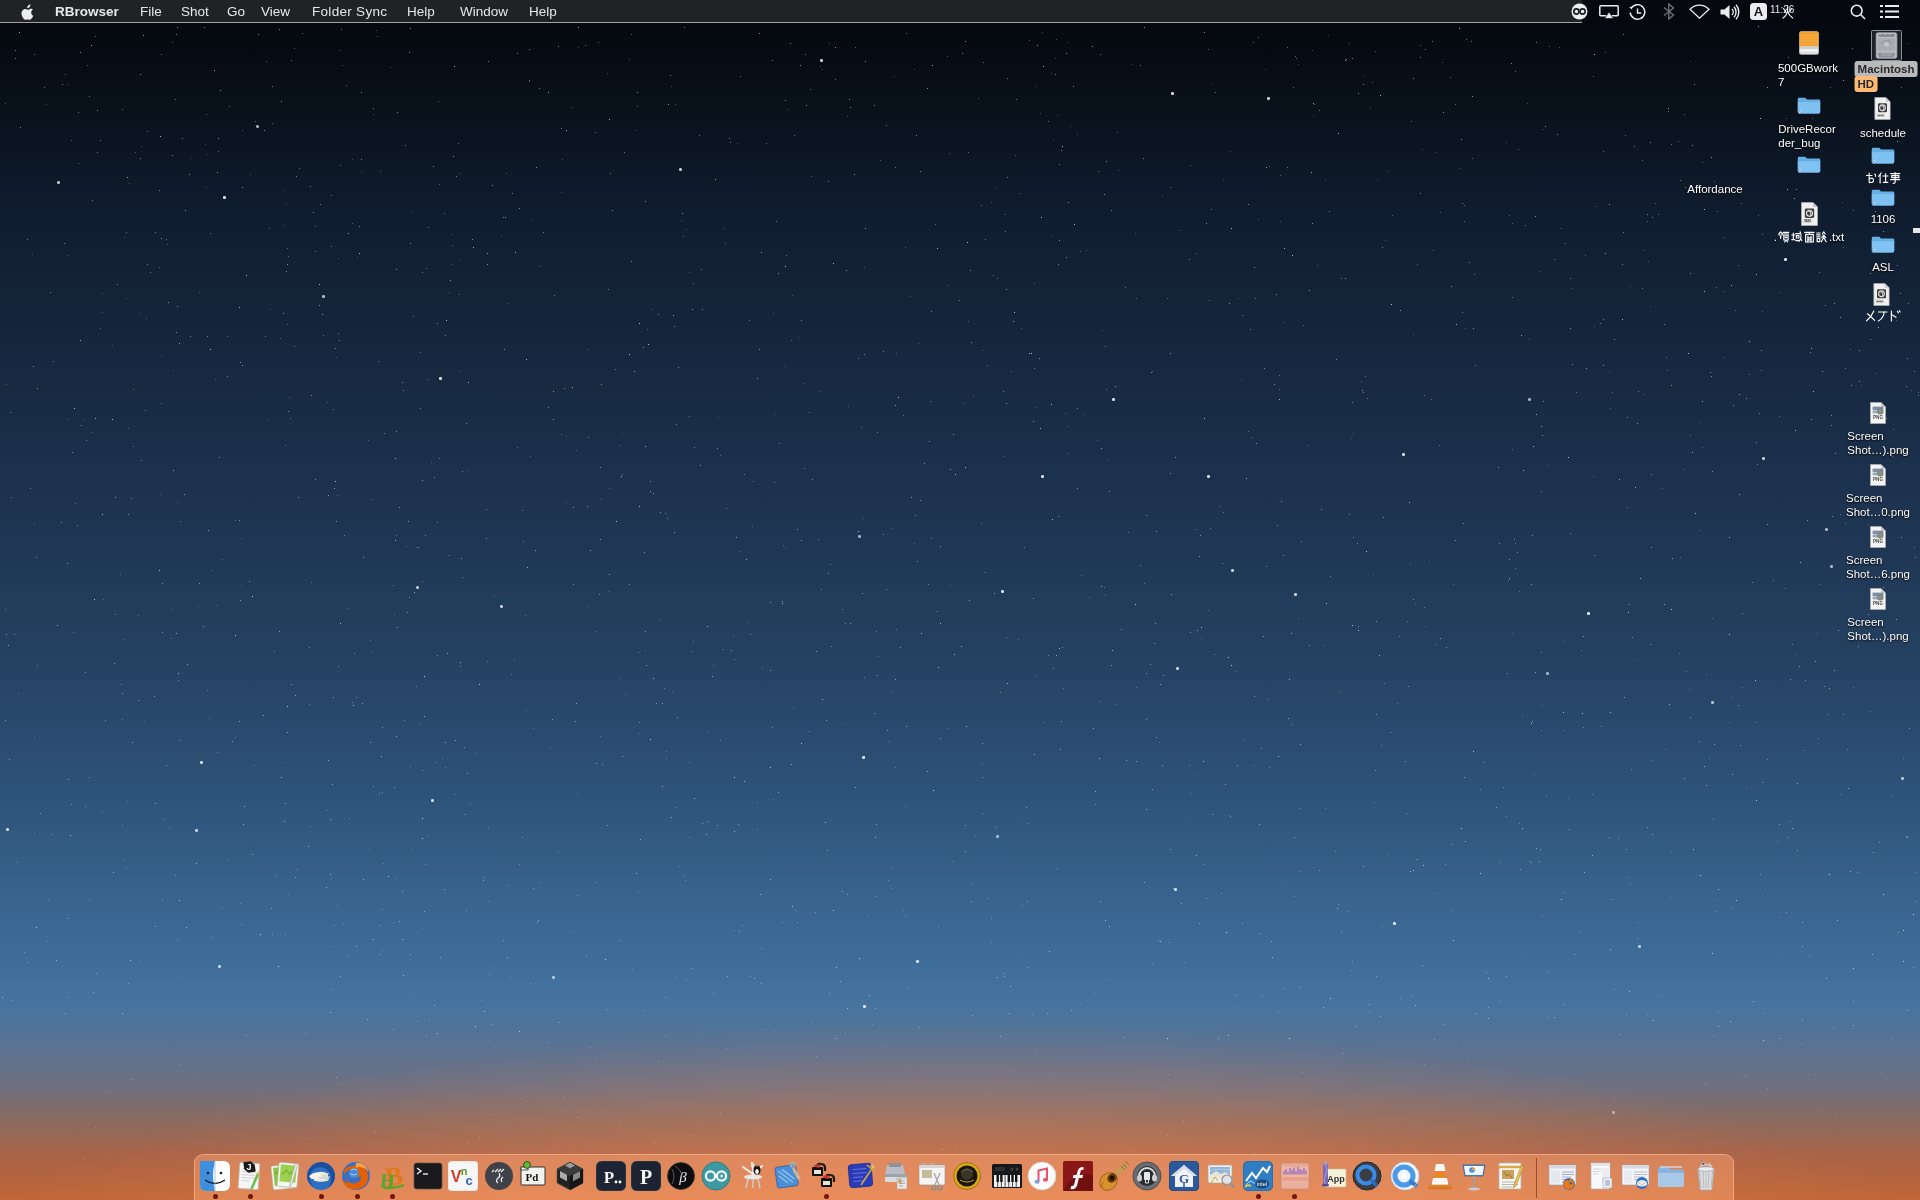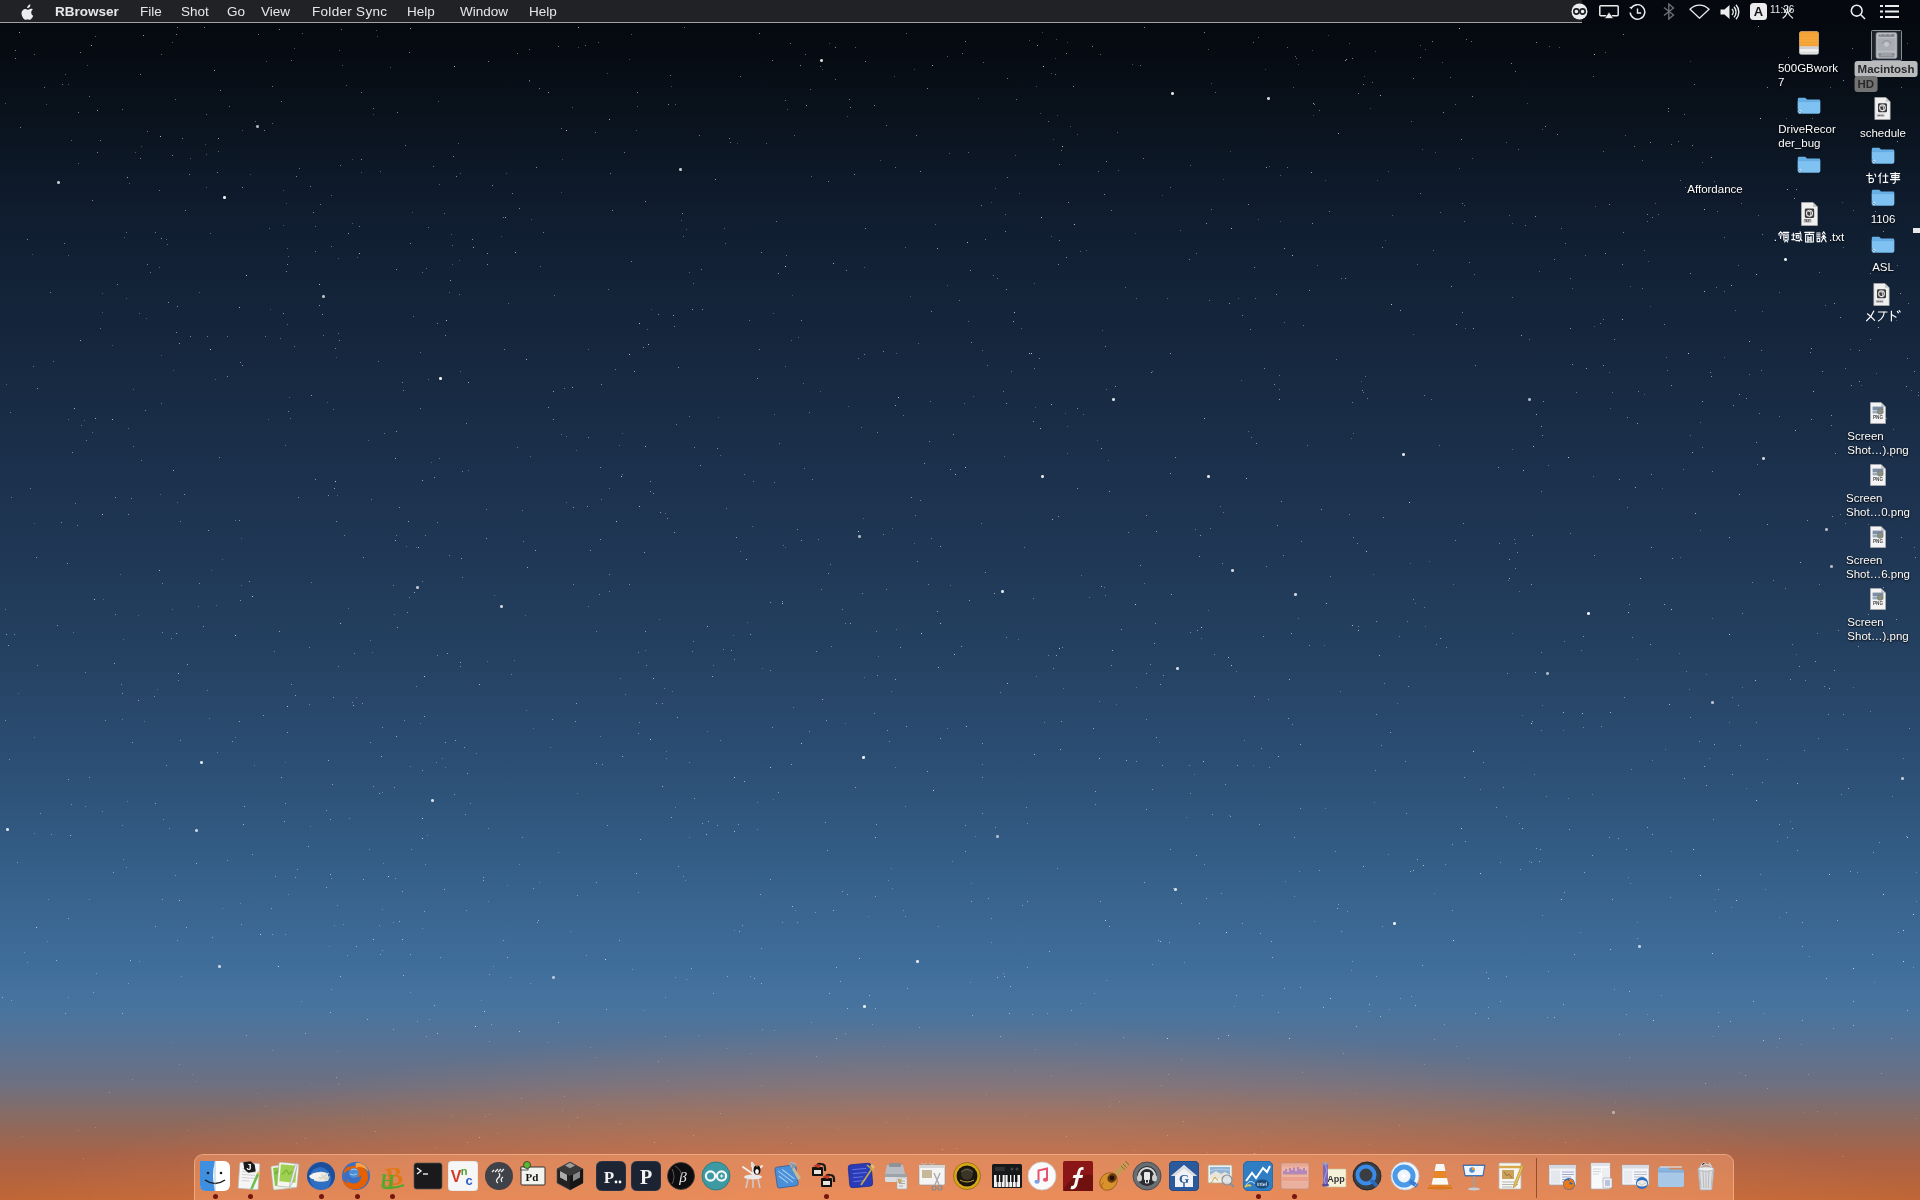--- a/index.html
+++ b/index.html
@@ -173,21 +173,21 @@
 <rect x="6.5" y="8.2" width="18" height="12.6" rx="1.4" fill="#a9acb2"></rect>
 <path d="M11 14 a4.8 4.3 0 0 1 9.4 0" fill="none" stroke="#888c92" stroke-width="0.8"></path>
 <circle cx="15.5" cy="14.4" r="2.4" fill="#c4c7cc"></circle>
 <rect x="7" y="22.6" width="17" height="3.8" rx="1" fill="#9da0a6"></rect>
 <path d="M8 26.8 h15" stroke="#74787e" stroke-width="0.8"></path>
 <circle cx="9" cy="24.5" r="0.8" fill="#64686e"></circle>
       <circle cx="22" cy="24.5" r="0.8" fill="#64686e"></circle>
 </svg>
 <div style="position:absolute;left:1886px;top:61px;transform:translateX(-50%);font-size:11.5px;font-weight:bold;line-height:14.5px;color:#2a2a2c">
 <span style="background:#b9babc;border-radius:3px;padding:0.5px 3px;display:inline-block">Macintosh</span><br>
-<span style="background:#737373;border-radius:3px;padding:0.5px 3px;display:inline-block;margin-top:-1.5px">HD</span></div>
+<span style="background:#fdba74;border-radius:3px;padding:0.5px 3px;display:inline-block;margin-top:-1.5px">HD</span></div>
 <svg class="dicon" style="left:1874px;top:97px" width="17" height="23" viewBox="0 0 17 24">
 <path d="M0.5 0.5 H12 L16.5 5 V23.5 H0.5 Z" fill="#f0f0f0" stroke="#b0b0b0" stroke-width="0.7"></path>
 <path d="M12 0.5 L16.5 5 H12 Z" fill="#c8c8c8"></path>
 <rect x="3.8" y="6.5" width="9.4" height="9.4" rx="1.4" fill="#3c3c3e"></rect>
 <circle cx="8.5" cy="11.2" r="3" fill="none" stroke="#e4e4e4" stroke-width="1.1"></circle>
 <path d="M7.3 9.5 h2.4 v3.8 q0 1.2-1.2 1.2" stroke="#e4e4e4" stroke-width="0.9" fill="none"></path>
 <rect x="2.6" y="17.6" width="8" height="3.2" rx="0.5" fill="#c4c4c6"></rect>
 <text x="6.6" y="20.2" font-size="2.6" fill="#333" text-anchor="middle" font-family="Liberation Sans" font-weight="bold">TEXT</text>
 </svg>
 <div class="dlabel" style="left:1883px;top:126px">schedule</div>

